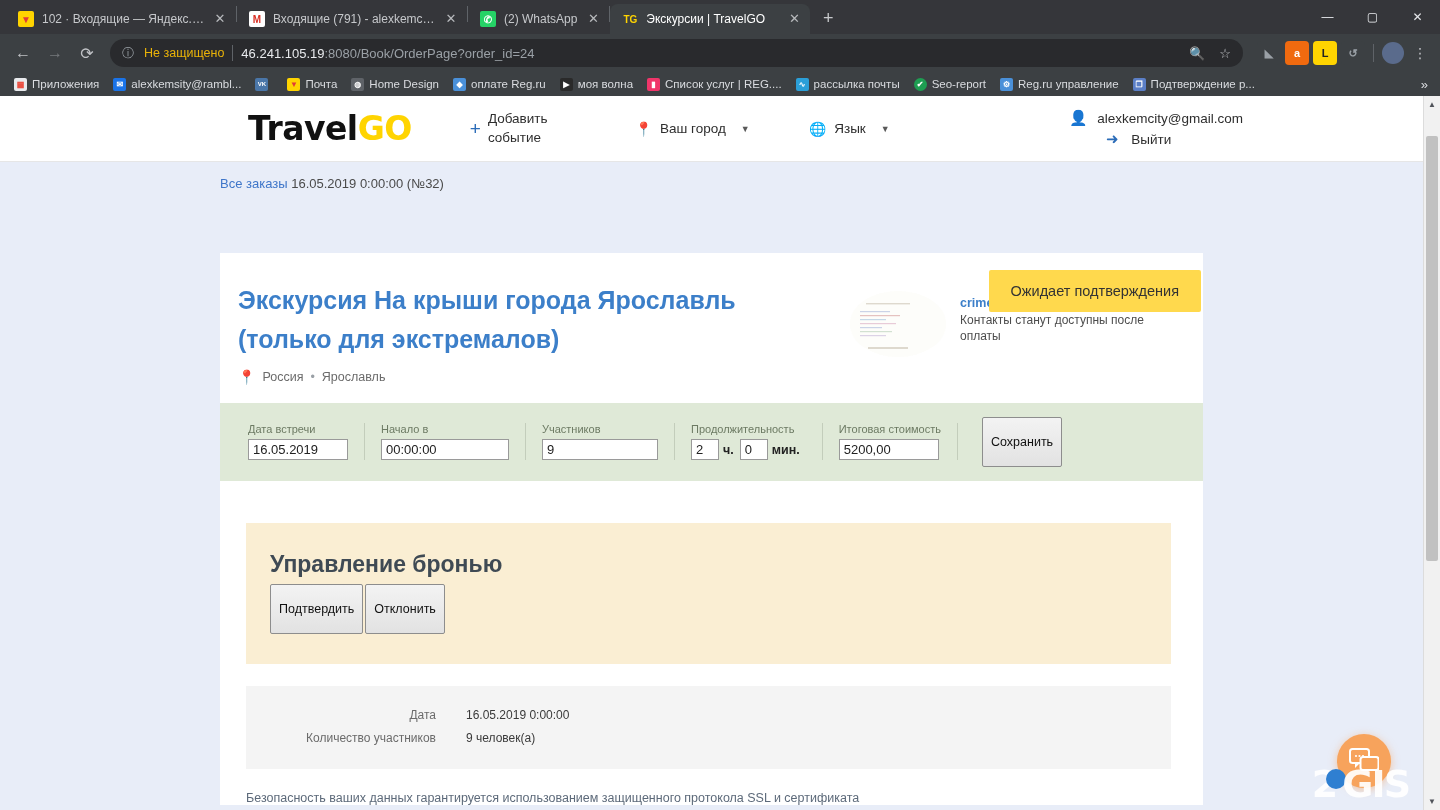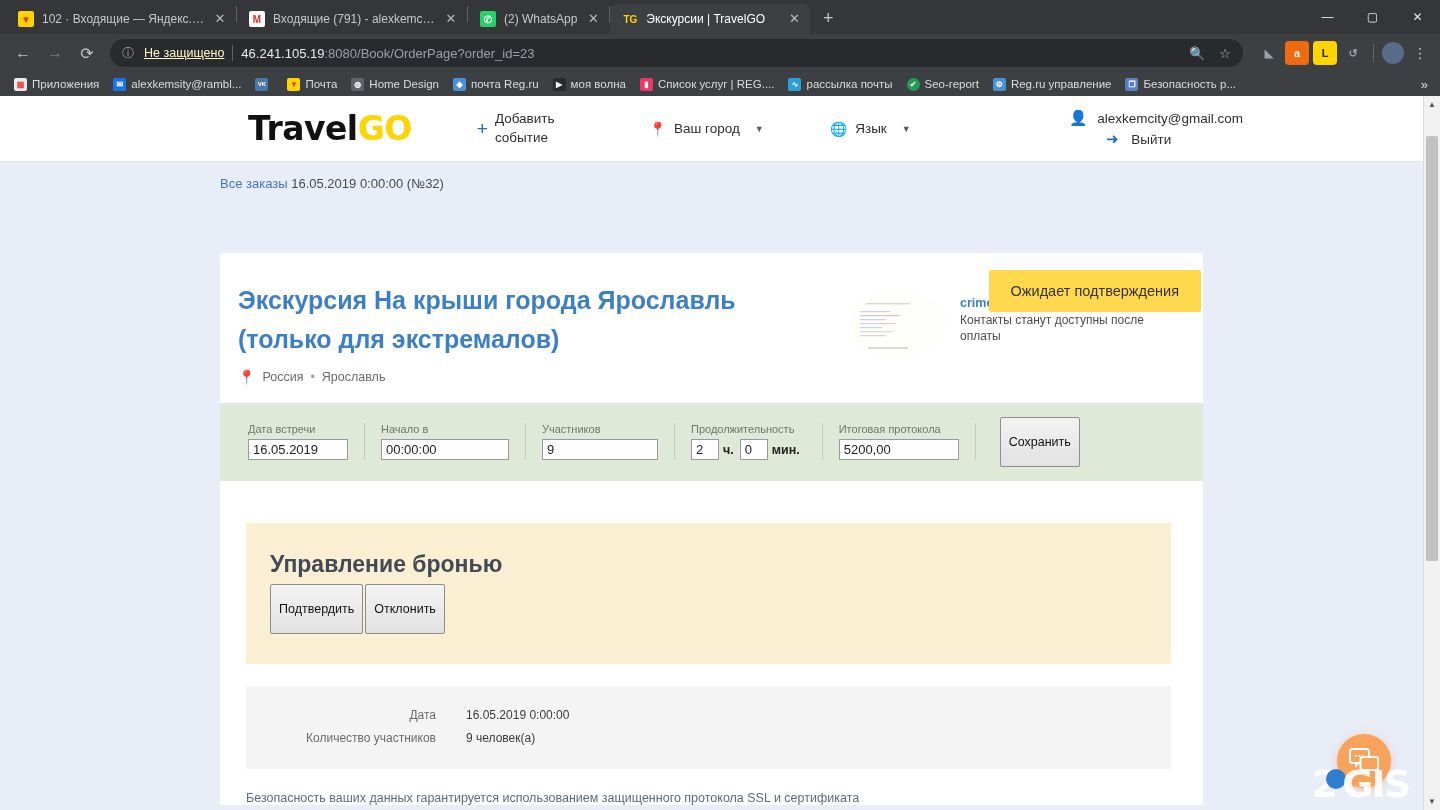--- a/index.html
+++ b/index.html
@@ -34,42 +34,42 @@
   .fav-tg { background:#3c4043; color:#ffd400; }
 
   .toolbar { height:38px; background:#3c4043; display:flex; align-items:center; padding:0 8px; gap:2px; }
   .navbtn { width:30px; height:30px; display:flex; align-items:center; justify-content:center; color:#c0c2c6; font-size:16px; flex:none; }
   .navbtn.dim { color:#76797d; }
   .omnibox {
     flex:1; height:28px; background:#292a2d; border-radius:14px;
     display:flex; align-items:center; padding:0 6px 0 10px; margin:0 6px; gap:8px;
   }
   .omni-ico { width:16px; height:16px; color:#9aa0a6; font-size:12px; display:flex; align-items:center; justify-content:center; flex:none; }
-  .omni-warn { color:#fef9c3; font-size:12.5px; white-space:nowrap;text-decoration:underline; }
+  .omni-warn { color:#eab308; font-size:12.5px; white-space:nowrap; }
   .omni-divider { width:1px; height:16px; background:#5f6368; }
   .omni-url { flex:1; font-size:13px; color:#e8eaed; white-space:nowrap; overflow:hidden; }
   .omni-url .dim { color:#9aa0a6; }
   .omni-right { display:flex; gap:4px; }
   .omni-right div { width:24px; height:24px; display:flex; align-items:center; justify-content:center; color:#c0c2c6; font-size:13px; }
   .ext-icons { display:flex; align-items:center; gap:4px; padding-left:6px; }
   .ext { width:24px; height:24px; border-radius:4px; display:flex; align-items:center; justify-content:center; font-size:11px; font-weight:bold; }
   .ext-sep { width:1px; height:18px; background:#5f6368; margin:0 4px; }
   .avatar-ico { width:22px; height:22px; border-radius:50%; background:#5a6b8c; overflow:hidden; }
   .kebab { width:24px; height:24px; color:#c0c2c6; display:flex; align-items:center; justify-content:center; font-size:14px; }
 
   .bookmarks { height:24px; background:#3c4043; display:flex; align-items:center; padding:0 8px; gap:2px; overflow:hidden; }
   .bm { display:flex; align-items:center; gap:5px; padding:2px 6px; color:#dadce0; font-size:11.5px; white-space:nowrap; flex:none; }
   .bm .bmico { width:13px; height:13px; flex:none; border-radius:2px; display:flex; align-items:center; justify-content:center; font-size:8px; font-weight:bold; color:#fff; }
   .bm-overflow { margin-left:auto; color:#dadce0; font-size:13px; padding-right:4px; }
 
   
   .viewport { flex:1; background:#e8edf8; position:relative; overflow:hidden; display:flex; }
   .page { flex:1; position:relative; }
 
-  .site-header { background:#ffffff; height:66px; display:flex; align-items:center; padding:0 0 0 248px; border-bottom:1px solid #e6e6e6;gap:7px; }
+  .site-header { background:#ffffff; height:66px; display:flex; align-items:center; padding:0 0 0 248px; border-bottom:1px solid #e6e6e6; }
   .logo { font-size:33px; font-weight:bold; letter-spacing:-0.5px; color:#111; font-family:"DejaVu Sans", sans-serif; }
   .logo .go { color:#ffd400; }
   .hdr-item { display:flex; align-items:center; gap:7px; color:#2e2e2e; font-size:13.5px; }
   .add-event { margin-left:58px; }
   .plus-ico { color:#2b6cb8; font-size:19px; font-weight:300; line-height:1; }
   .add-event-label { line-height:1.35; }
   .city { margin-left:88px; }
   .lang { margin-left:60px; }
   .pin-ico { color:#2b7cd3; font-size:14px; }
   .globe-ico { color:#2b7cd3; font-size:14px; }
@@ -107,21 +107,21 @@
   .flabel { font-size:11px; color:#6c7a63; margin-bottom:4px; }
   .finput {
     font-family:"Liberation Sans", sans-serif; font-size:13px;
     border:1px solid #9a9a9a; background:#fff; padding:2px 4px; color:#222;
     outline:none;
   }
   .w-date { width:100px; }
   .w-time { width:128px; }
   .w-part { width:116px; }
   .w-small { width:28px; }
-  .w-cost { width:120px; }
+  .w-cost { width:100px; }
   .fsuffix { font-size:12.5px; color:#222; margin:0 6px 0 4px; font-weight:bold; }
   .save-wrap { padding-left:24px; }
   .btn-gray {
     font-family:"Liberation Sans", sans-serif; font-size:12.5px;
     background:linear-gradient(#f3f3f3,#e2e2e2); border:1px solid #8d8d8d;
     padding:17px 8px; color:#111; border-radius:2px;
   }
 
   .manage {
     background:#faeed3; margin:42px 32px 0 26px; padding:28px 24px 30px 24px;
@@ -195,21 +195,21 @@
   </div>
 
   <div class="toolbar">
     <div class="navbtn">←</div>
     <div class="navbtn dim">→</div>
     <div class="navbtn">⟳</div>
     <div class="omnibox">
       <span class="omni-ico">ⓘ</span>
       <span class="omni-warn">Не защищено</span>
       <span class="omni-divider"></span>
-      <span class="omni-url"><span>46.241.105.19</span><span class="dim">:8080/Book/OrderPage?order_id=23</span></span>
+      <span class="omni-url"><span>46.241.105.19</span><span class="dim">:8080/Book/OrderPage?order_id=24</span></span>
       <span class="omni-right">
         <div>🔍</div>
         <div>☆</div>
       </span>
     </div>
     <div class="ext-icons">
       <div class="ext" style="background:#3c4043;color:#9aa0a6;">◣</div>
       <div class="ext" style="background:#f06a0f;color:#fff;">a</div>
       <div class="ext" style="background:#ffd400;color:#222;">L</div>
       <div class="ext" style="background:#3c4043;color:#9aa0a6;">↺</div>
@@ -235,21 +235,21 @@
     <div class="bm">
         <span class="bmico" style="background:#ffd400;color:#e03a3a;">▼</span>
         <span>Почта</span>
       </div>
     <div class="bm">
         <span class="bmico" style="background:#5f6368;">◍</span>
         <span>Home Design</span>
       </div>
     <div class="bm">
         <span class="bmico" style="background:#4a90d9;">◆</span>
-        <span>почта Reg.ru</span>
+        <span>оплате Reg.ru</span>
       </div>
     <div class="bm">
         <span class="bmico" style="background:#2a2a2a;">▶</span>
         <span>моя волна</span>
       </div>
     <div class="bm">
         <span class="bmico" style="background:#f0356a;">▮</span>
         <span>Список услуг | REG....</span>
       </div>
     <div class="bm">
@@ -259,21 +259,21 @@
     <div class="bm">
         <span class="bmico" style="background:#1e9e52;border-radius:50%;">✔</span>
         <span>Seo-report</span>
       </div>
     <div class="bm">
         <span class="bmico" style="background:#4a90d9;">⚙</span>
         <span>Reg.ru управление</span>
       </div>
     <div class="bm">
         <span class="bmico" style="background:#5b7fc7;">❐</span>
-        <span>Безопасность р...</span>
+        <span>Подтверждение р...</span>
       </div>
     <div class="bm-overflow">»</div>
   </div>
 
   <div class="viewport">
     <div class="page">
 
       <div class="site-header">
         <div class="logo"><span>Travel</span><span class="go">GO</span></div>
 
@@ -367,21 +367,21 @@
           <div class="fgroup">
             <div class="flabel">Продолжительность</div>
             <div style="display:flex;align-items:center;">
               <input class="finput w-small" value="2" style="">
               <span class="fsuffix">ч.</span>
               <input class="finput w-small" value="0" style="">
               <span class="fsuffix">мин.</span>
             </div>
           </div>
           <div class="fgroup">
-            <div class="flabel">Итоговая протокола</div>
+            <div class="flabel">Итоговая стоимость</div>
             <input class="finput w-cost" value="5200,00" style="">
           </div>
           <div class="fgroup nb save-wrap">
             <button class="btn-gray">Сохранить</button>
           </div>
         </div>
 
         <div class="manage">
           <h2>Управление бронью</h2>
           <div class="mbtns">

